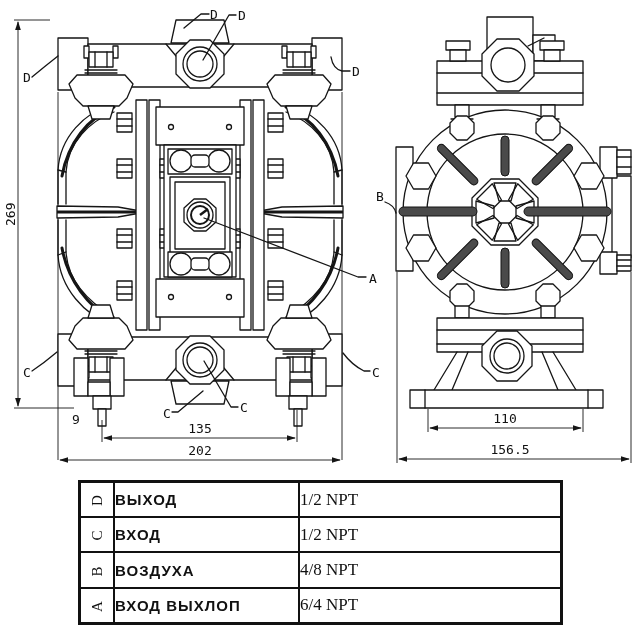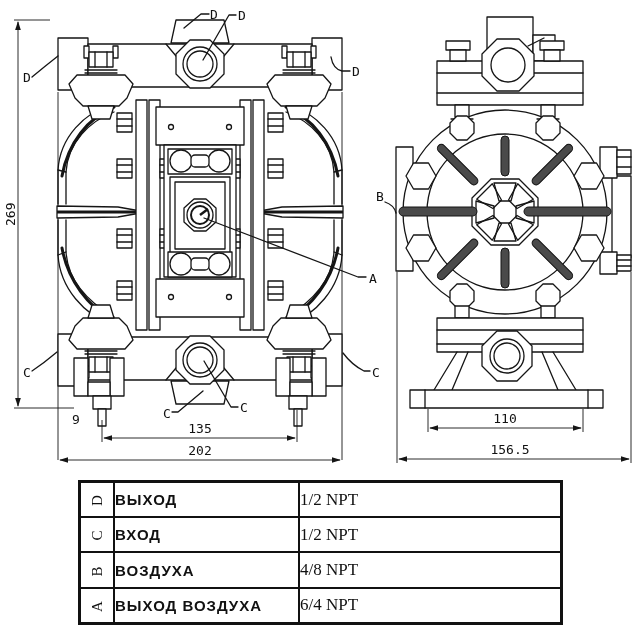--- a/index.html
+++ b/index.html
@@ -305,19 +305,19 @@
       <td class="name">ВХОД</td>
       <td class="size">1/2 NPT</td>
     </tr>
     <tr>
       <td class="key"><span>B</span></td>
       <td class="name">ВОЗДУХА</td>
       <td class="size">4/8 NPT</td>
     </tr>
     <tr>
       <td class="key"><span>A</span></td>
-      <td class="name">ВЫХОД ВОЗДУХА</td>
+      <td class="name">ВХОД ВЫХЛОП</td>
       <td class="size">6/4 NPT</td>
     </tr>
   </tbody>
 </table>
 
 </div>
 
 </body></html>

